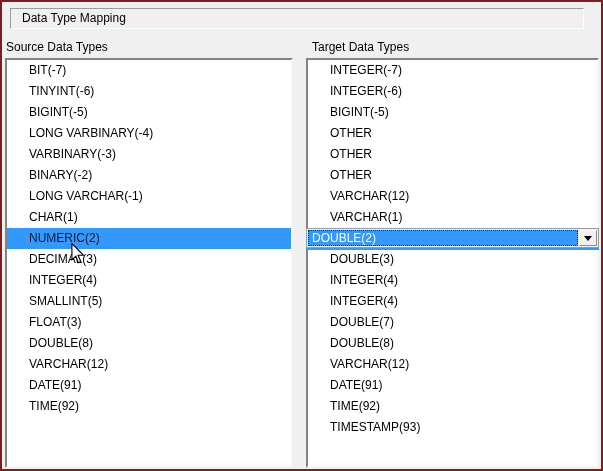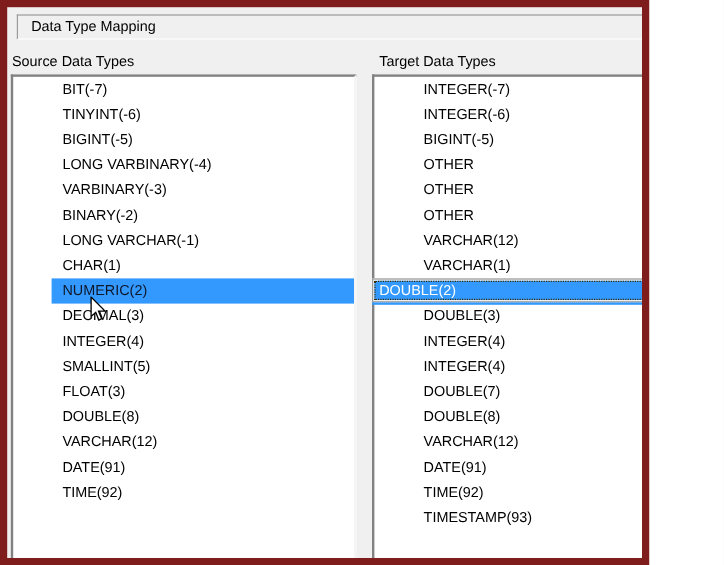--- a/index.html
+++ b/index.html
@@ -1,21 +1,21 @@
 <!DOCTYPE html>
 <html style="--sel: #3399ff; --bg: #f0f0f0; --list-bg: #ffffff; --txt: #000000; --bdark: #828282;"><head>
 <meta charset="utf-8">
 <style>
   html, body { margin: 0; padding: 0; background: #fff; }
   .window {
     position: relative;
-    width: 541px; height: 471px;
+    width: 603px; height: 471px;
     box-sizing: border-box;
     background: var(--bg, #f0f0f0);
-    border: 6px solid #7f1d1d;
+    border: 2px solid #7f1d1d;
     font-family: "Liberation Sans", sans-serif;
     font-size: 12px;
     color: var(--txt, #000);
     overflow: hidden;
   }
   .header {
     position: absolute; left: 8px; top: 6px;
     width: 574px; height: 21px;
     box-sizing: border-box;
     border: 1px solid;
@@ -36,24 +36,23 @@
     box-sizing: border-box;
     background: var(--list-bg, #ffffff);
     border: 2px solid;
     border-color: var(--bdark, #828282) #f5f5f5 #f5f5f5 var(--bdark, #828282);
     overflow: hidden;
   }
   .listbox.src { left: 3px; width: 288px; }
   .listbox.tgt { left: 304px; width: 293px; }
   .row {
     height: 21px; line-height: 21px;
-    padding-left: 9px;
+    padding-left: 22px;
     white-space: nowrap;
     overflow: hidden;
-    margin-left: 32px;
   }
   .row.selected { background: var(--sel, #3399ff); color: #0f172a; }
   .combo {
     position: absolute; left: 304px; top: 226px;
     width: 293px; height: 20px;
     box-sizing: border-box;
     background: var(--bg, #f0f0f0);
     border: 1px solid #9b9b9b;
     z-index: 5;
   }

